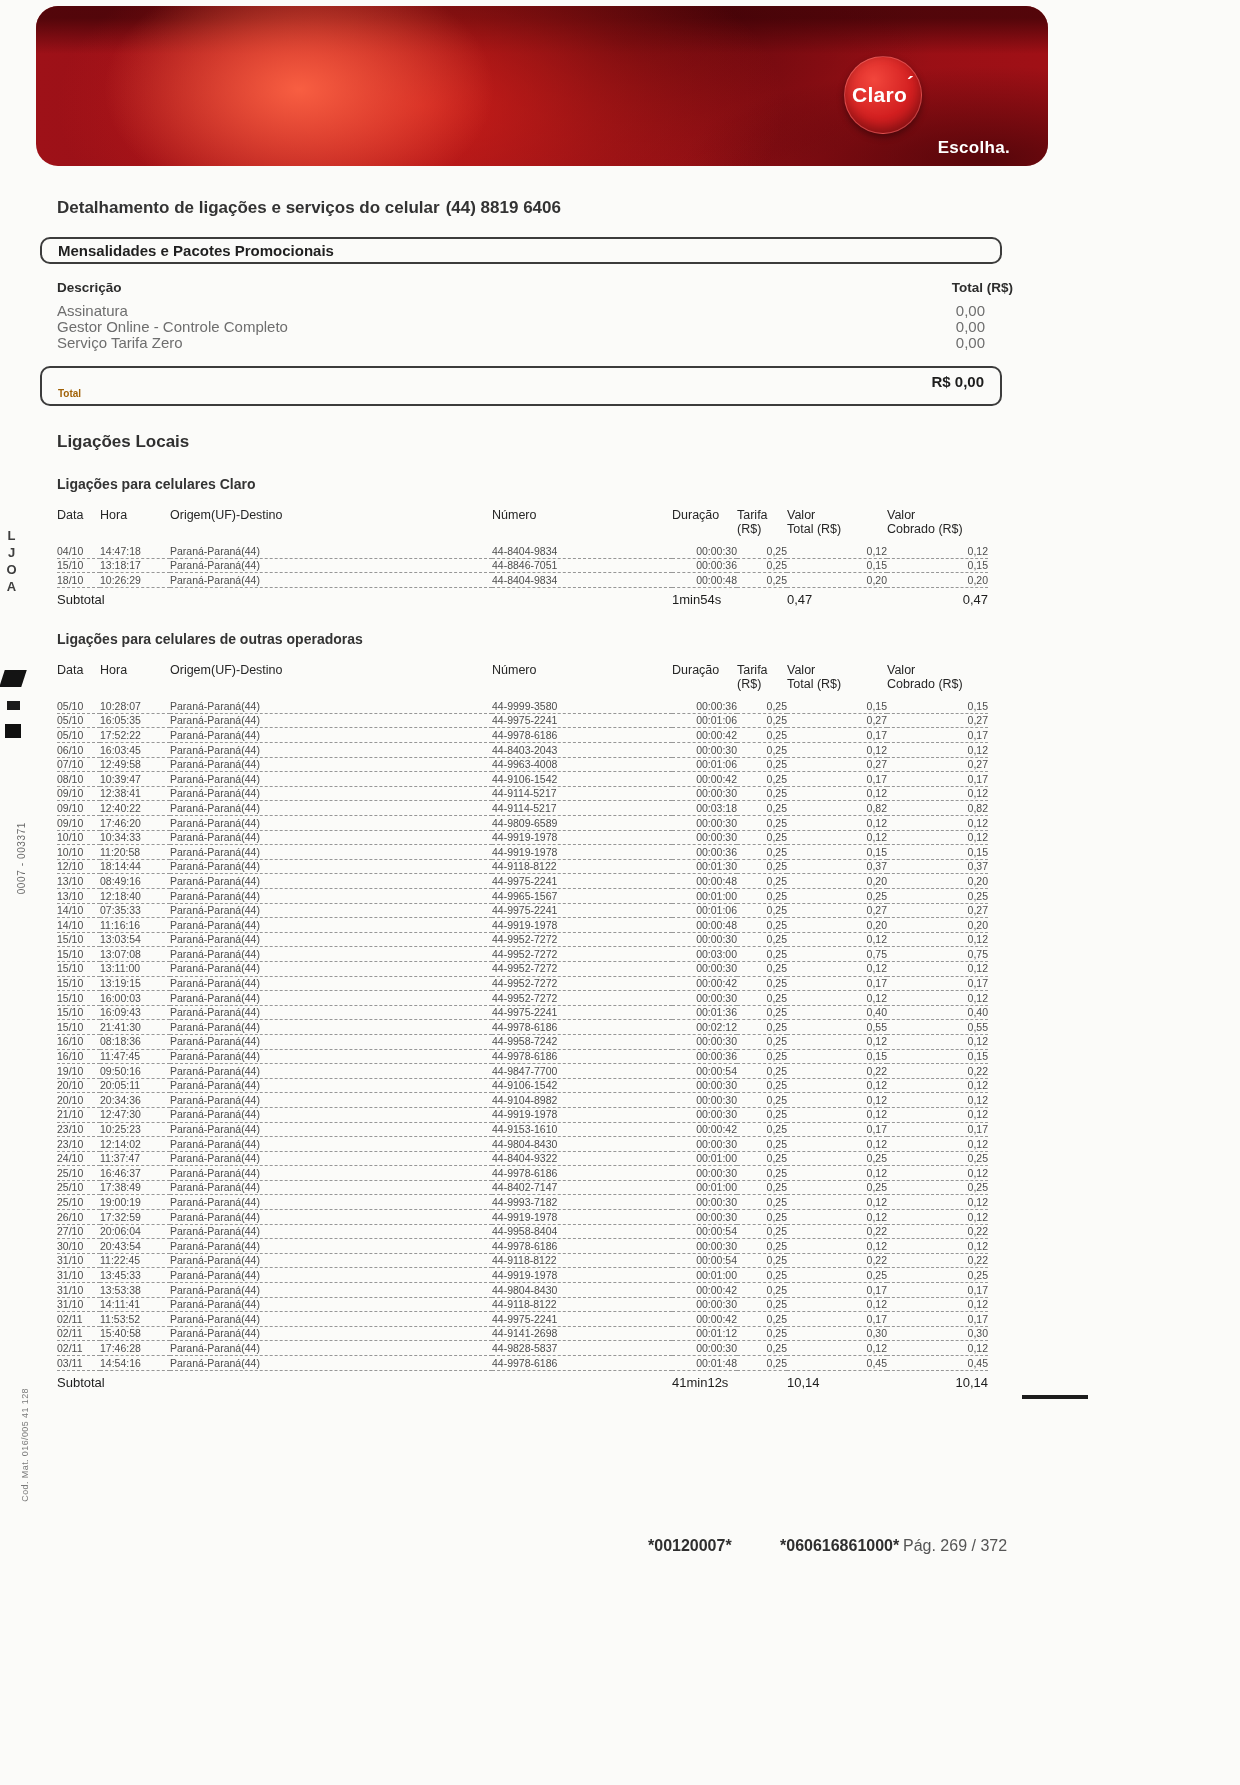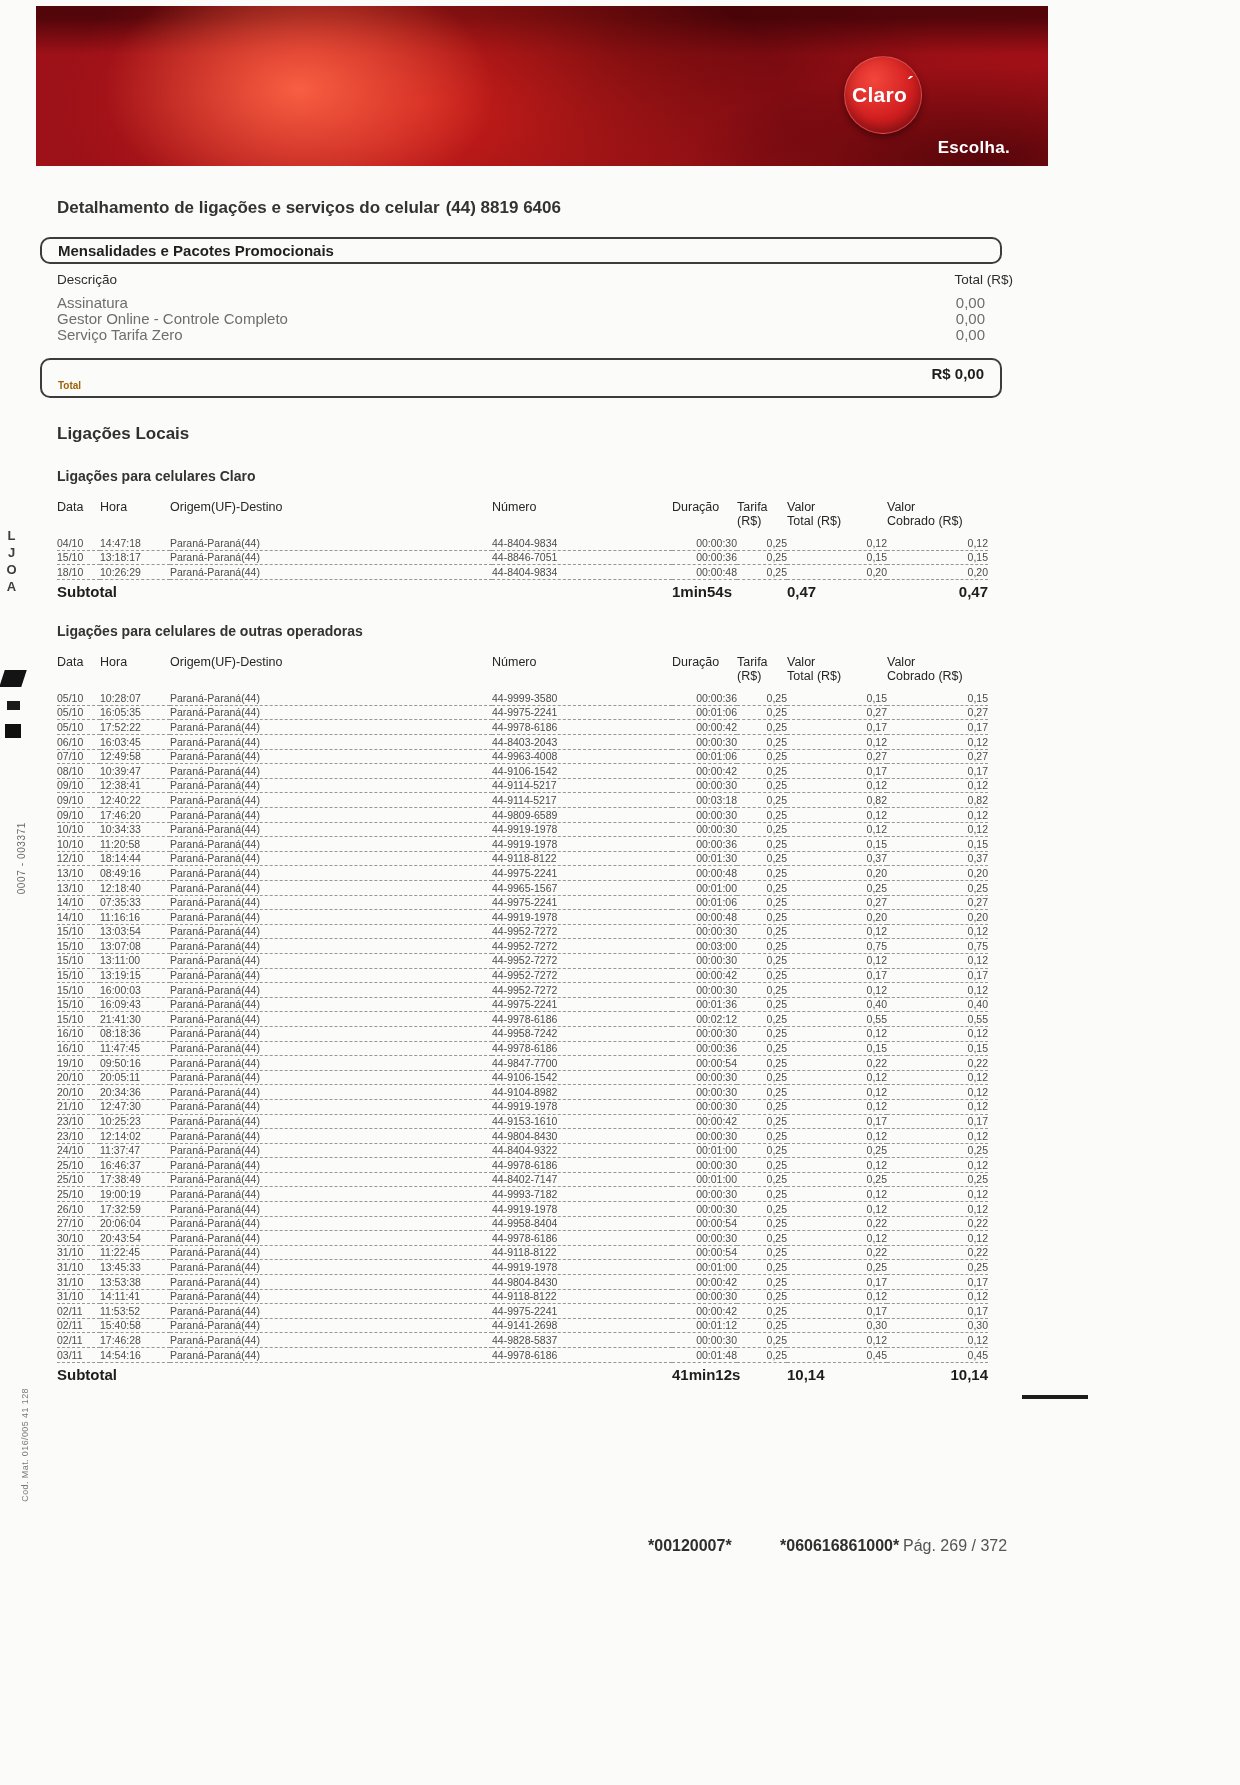--- a/index.html
+++ b/index.html
@@ -7,20 +7,21 @@
   .page{
     position:relative;width:1240px;height:1785px;margin:0 auto;
     background:#fbfbf9;overflow:hidden;
     font-family:"Liberation Sans",sans-serif;color:#3a3a3a;
   }
 
   
   .banner{
     position:absolute;left:36px;top:6px;width:1012px;height:160px;overflow:hidden;
     background:linear-gradient(90deg,#9e1118 0%,#8a0e14 55%,#a01016 100%);
+    border-radius:22px;
   }
   .banner-photo{position:absolute;inset:0;
     background:
       radial-gradient(ellipse 300px 190px at 26% 52%, rgba(255,102,70,.9), rgba(255,102,70,0) 65%),
       radial-gradient(ellipse 520px 260px at 38% 62%, rgba(225,35,28,.75), rgba(225,35,28,0) 70%),
       radial-gradient(ellipse 430px 210px at 58% 22%, rgba(55,0,5,.55), transparent 72%),
       radial-gradient(ellipse 420px 130px at 94% 96%, rgba(58,2,6,.7), transparent 72%),
       linear-gradient(180deg, rgba(70,4,8,.85) 0px, rgba(70,4,8,.85) 12px, rgba(70,4,8,0) 48px);
   }
   .claro-logo{
@@ -62,21 +63,21 @@
 
   
   .content{position:absolute;left:57px;top:180px;width:956px;}
   .page-title{margin:18px 0 0 0;font-size:17px;font-weight:bold;color:#333;}
   .page-title .phone{margin-left:6px;}
 
   .round-box{border:2px solid #3c3c3c;border-radius:10px;margin-left:-17px;width:962px;background:transparent;}
   .mens-box{margin-top:19px;height:27px;display:flex;align-items:center;padding:0 16px;}
   .mens-box-title{font-weight:bold;font-size:15px;color:#1f1f1f;}
 
-  .fees-header{margin-top:8px;display:flex;justify-content:space-between;font-weight:normal;font-size:13.5px;color:#2d2d2d;}
+  .fees-header{margin-top:16px;display:flex;justify-content:space-between;font-weight:bold;font-size:13.5px;color:#2d2d2d;}
   table.fees{margin-top:8px;width:956px;border-collapse:collapse;table-layout:fixed;}
   table.fees td{font-size:15px;color:#6e6e6e;line-height:16px;padding:0;white-space:nowrap;}
   table.fees td:nth-child(2){text-align:right;padding-right:28px;}
 
   .total-box{margin-top:15px;height:40px;display:flex;justify-content:space-between;padding:5px 16px;}
   .total-label{align-self:flex-end;font-size:10px;font-weight:bold;color:#a16207;}
   .total-value{align-self:flex-start;font-size:15px;font-weight:bold;color:#1d1d1d;margin-left:24px;}
 
   .section-title{margin-top:26px;font-size:17px;font-weight:bold;color:#303030;}
   .sub-title{margin-top:24px;font-size:14px;font-weight:bold;color:#333;}
@@ -85,21 +86,21 @@
   table.calls th{
     text-align:left;vertical-align:top;font-weight:normal;
     font-size:12.5px;color:#262626;line-height:14px;padding:0 0 8px 0;white-space:nowrap;
   }
   table.calls td{
     font-size:10.5px;color:#4c4c4c;line-height:10.6px;padding:1.5px 0;
     border-bottom:1px dashed #979797;white-space:nowrap;
   }
   table.calls td:nth-child(n+5){text-align:right;}
   table.calls tfoot td{
-    border-bottom:none;font-weight:bold;font-size:15px;color:#1d1d1d;
+    border-bottom:none;font-weight:normal;font-size:13px;color:#1d1d1d;
     padding-top:6px;line-height:12px;
   }
 
   
   .footer-codes{position:absolute;top:1537px;left:0;width:1240px;height:20px;font-size:16px;color:#2f2f2f;}
   .footer-code-1{position:absolute;left:648px;font-weight:bold;}
   .footer-code-2{position:absolute;left:780px;font-weight:bold;}
   .footer-page{position:absolute;left:903px;color:#555;}
 </style>
 </head>

